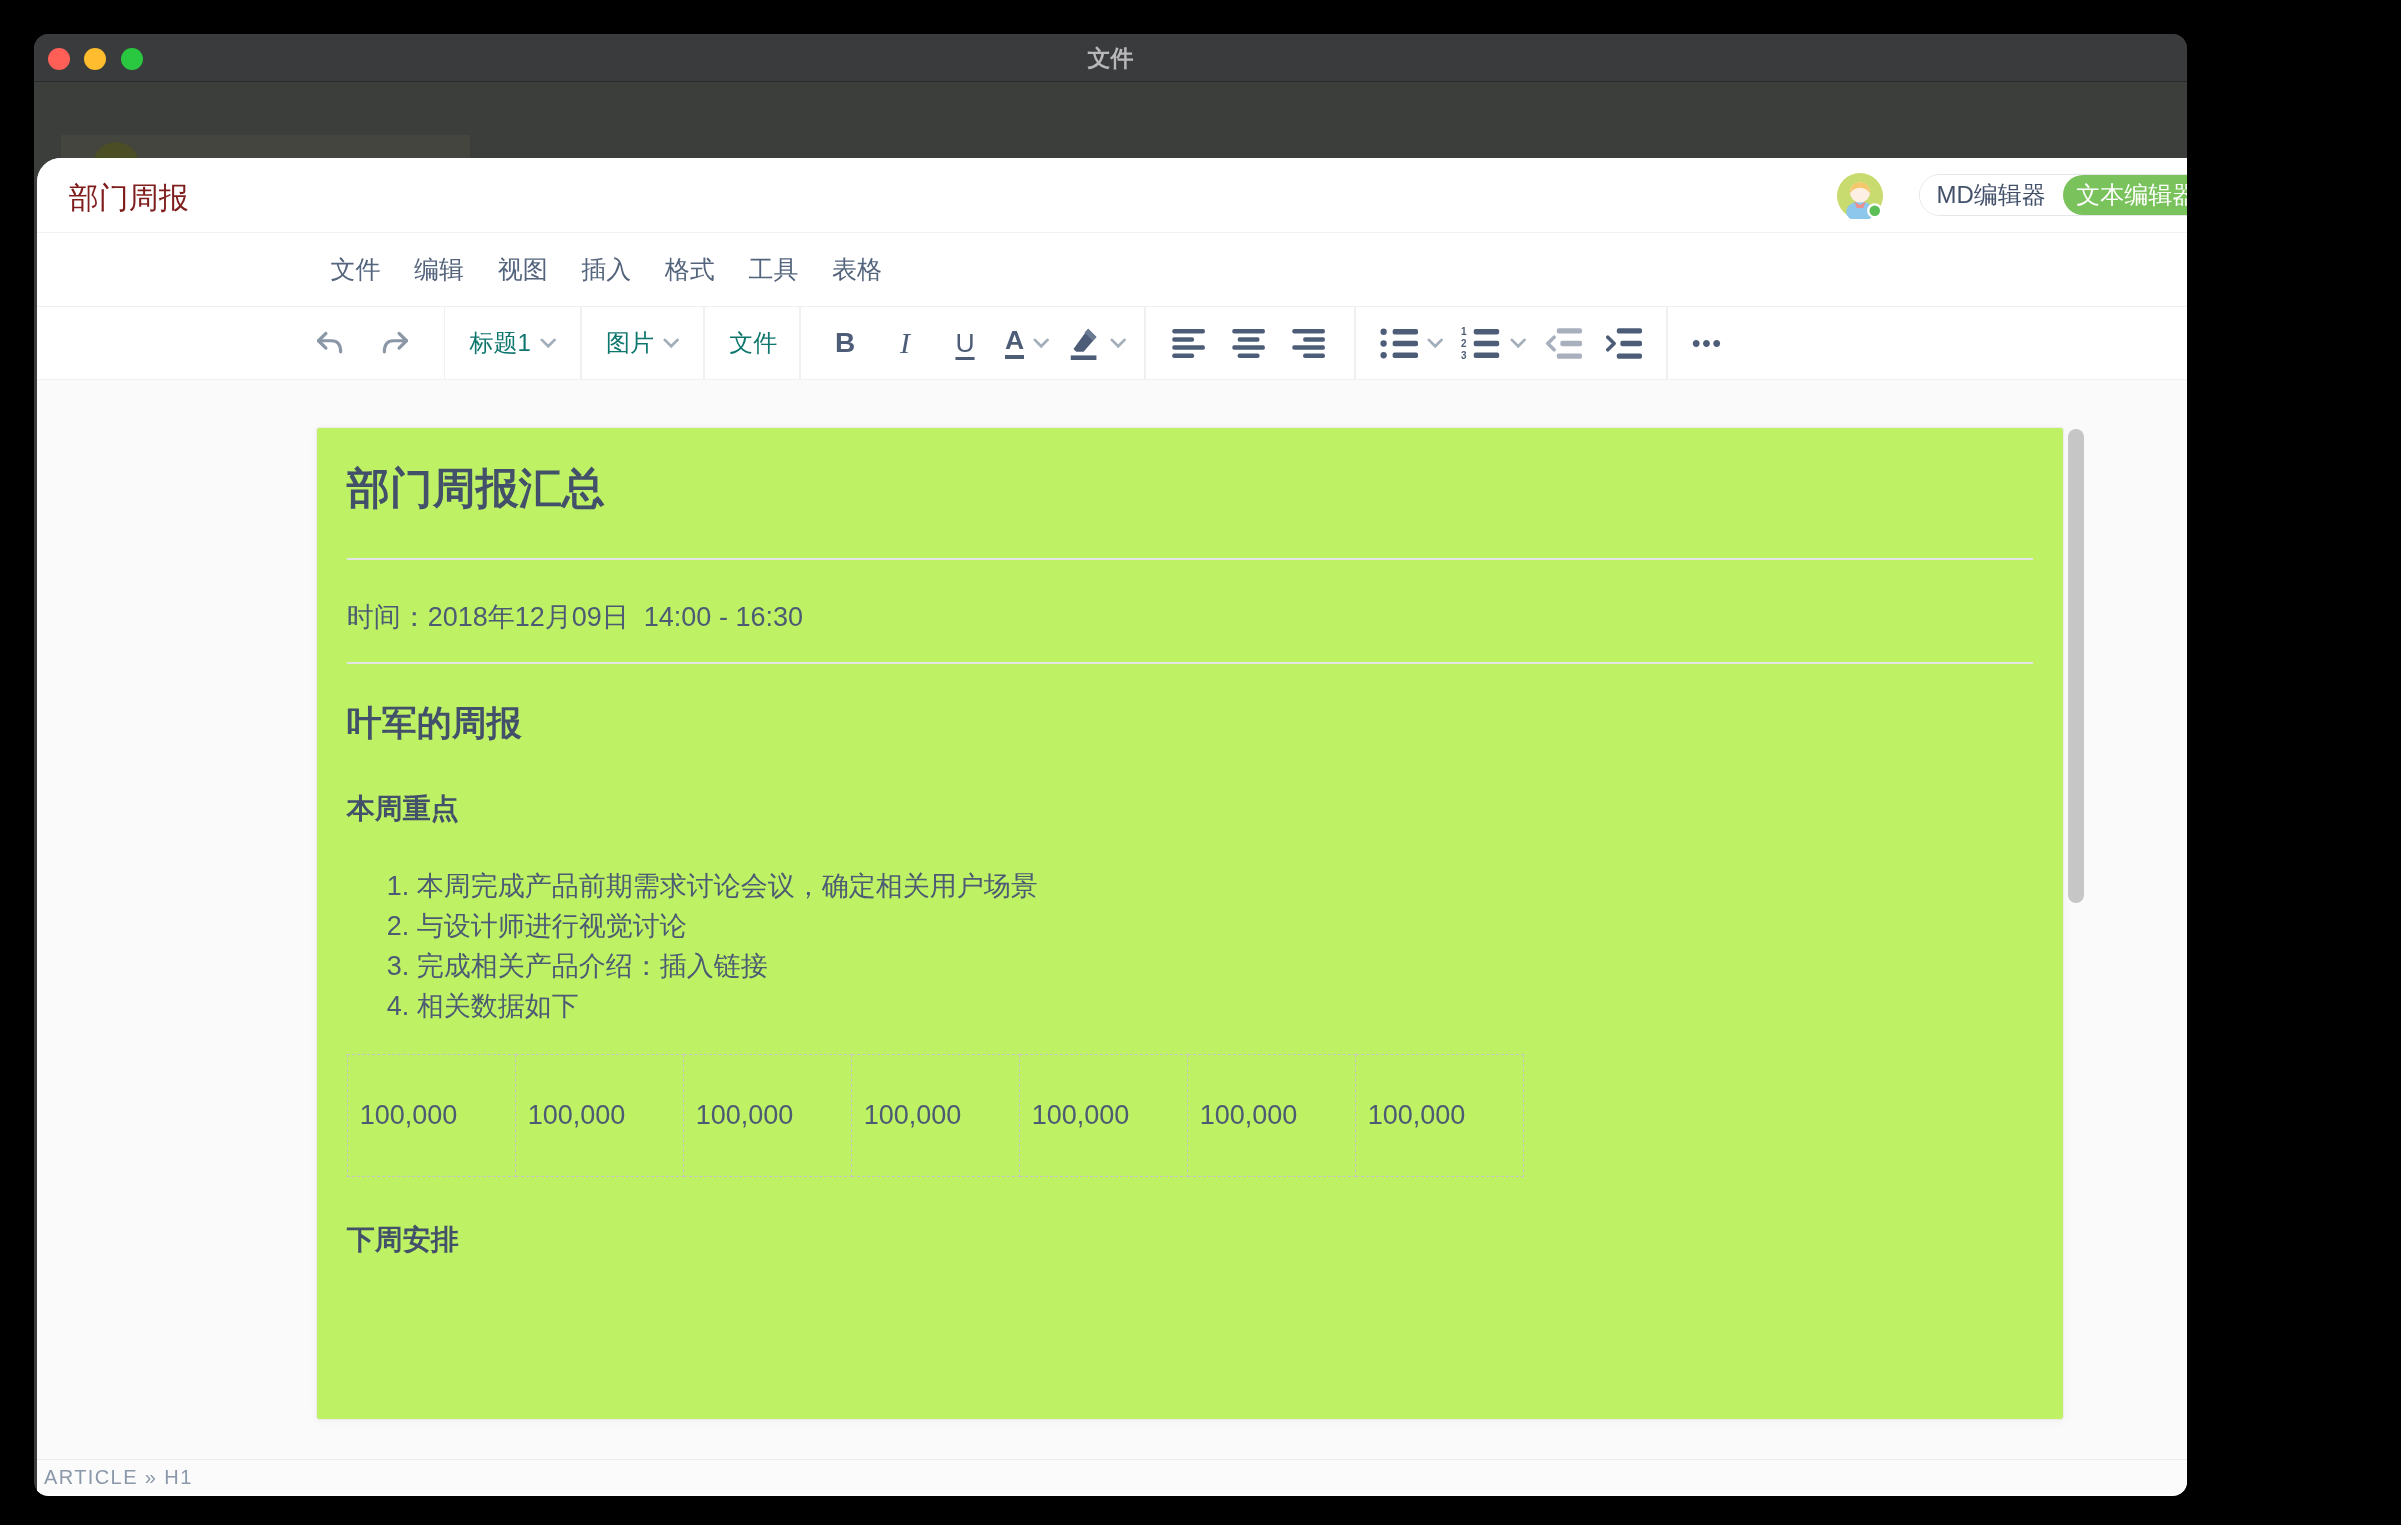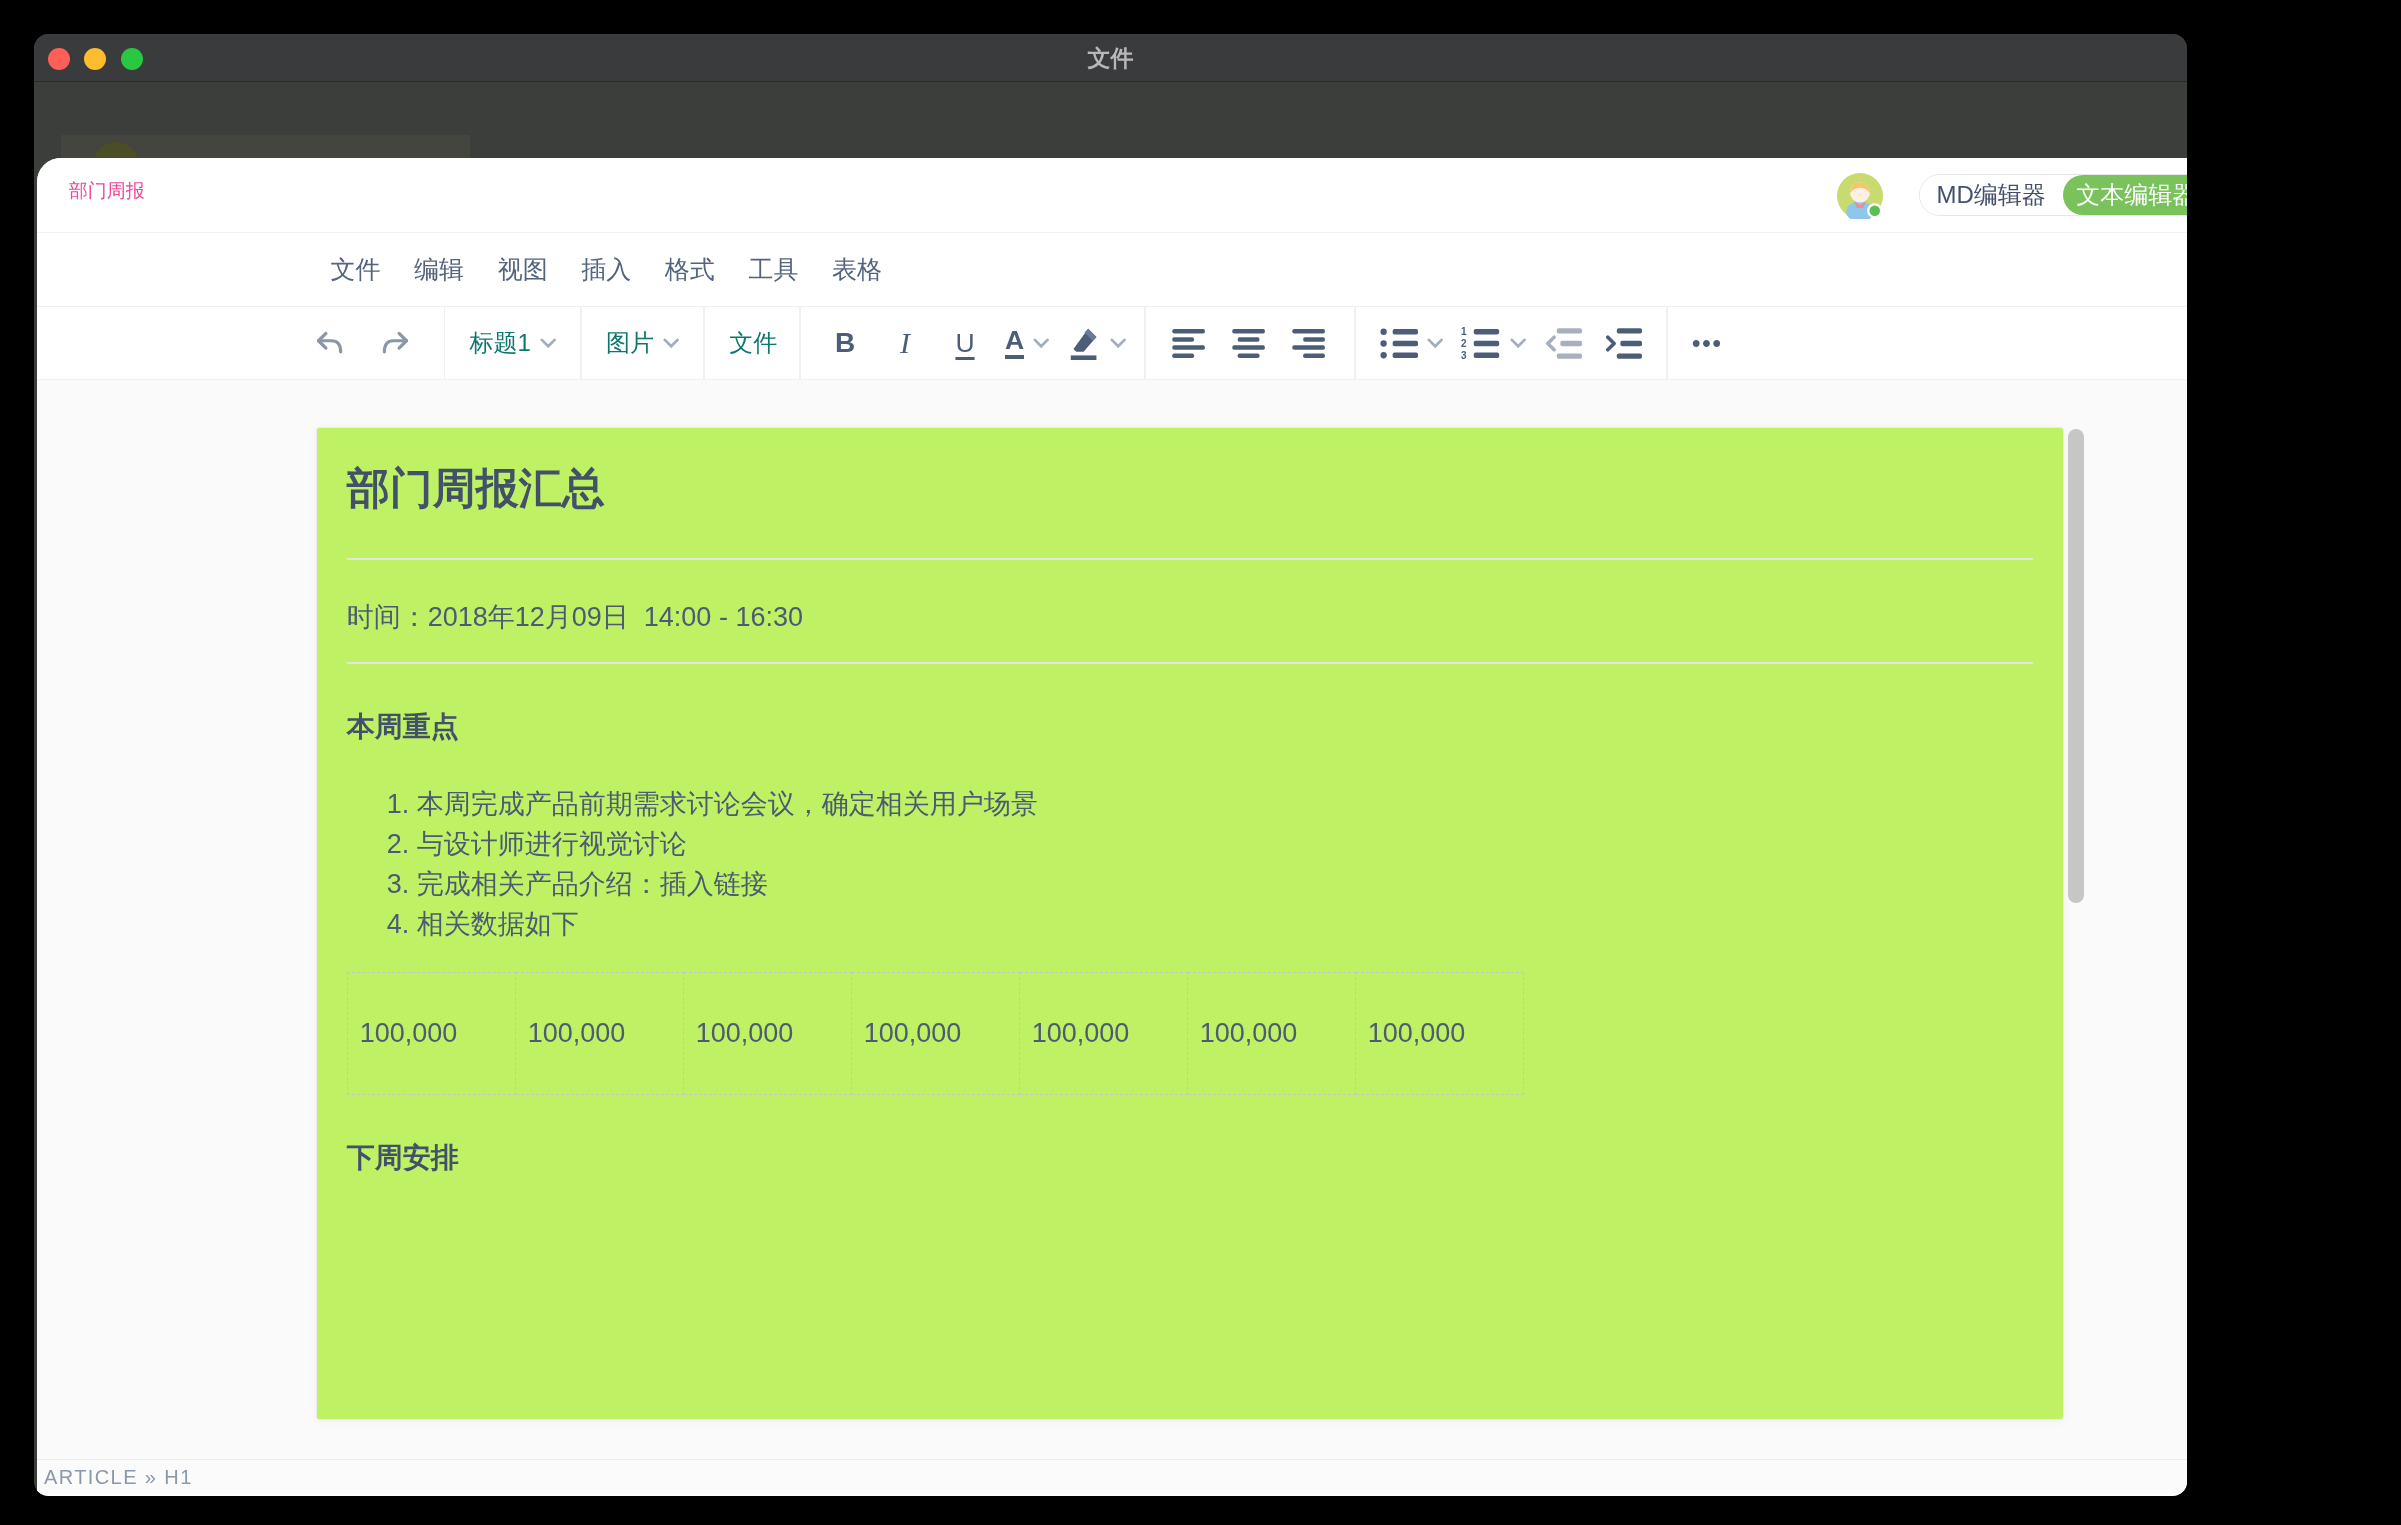--- a/index.html
+++ b/index.html
@@ -20,21 +20,21 @@
   
   .bg-panel { position:absolute; left:27px; top:101px; width:409px; height:36px; background:#43453e; }
   .bg-avatar { position:absolute; left:59px; top:108px; width:46px; height:46px; border-radius:50%; background:#4b4d24; }
   .close-btn { position:absolute; left:2278px; top:66px; width:40px; height:40px; cursor:pointer; }
 
   
   .modal { position:absolute; left:2.7px; top:124px; width:2329px; height:1338px;
            background:#ffffff; border-radius:24px 24px 0 0; overflow:hidden; }
 
   .ed-header { position:relative; height:75px; border-bottom:1.8px solid #f0f1f2; background:#fff; }
-  .doc-title { position:absolute; left:32px; top:20px; font-size:19px; color:#ec4899; font-weight:500; }
+  .doc-title { position:absolute; left:32px; top:20px; font-size:30px; color:#7f1d1d; font-weight:500; }
   .avatar { position:absolute; left:1800px; top:14.6px; width:46px; height:46px; }
   .seg { position:absolute; left:1882px; top:16.4px; height:42px; display:flex; border:1.8px solid #e4e6ea;
          border-radius:23px; overflow:hidden; background:#fff; }
   .seg-md { width:143px; display:flex; align-items:center; justify-content:center;
             font-size:24px; color:#42506a; background:#fff; cursor:pointer; }
   .seg-text { width:147px; display:flex; align-items:center; justify-content:center;
             font-size:24px; color:#ffffff; background:#7ac25c; border-radius:21px; cursor:pointer; }
   .save-btn { position:absolute; left:2215px; top:17.3px; width:73px; height:41px; border:1.8px solid #e7e9ec;
             border-radius:9px; background:#fff; color:#c7ccd4; font-size:24px;
             display:flex; align-items:center; justify-content:center; }
@@ -316,20 +316,21 @@
         <span class="glyph-b" style="font-size:24px; letter-spacing:1.8px;">•••</span>
       </div>
     </div>
 
     <div class="content">
       <div class="paper">
         <h1>部门周报汇总</h1>
         <hr class="hr-1">
         <p class="p-time">时间：2018年12月09日  14:00 - 16:30</p>
         <hr class="hr-2">
+        <h2>叶军的周报</h2>
         <h3>本周重点</h3>
         <ol>
           <li>本周完成产品前期需求讨论会议，确定相关用户场景</li>
           <li>与设计师进行视觉讨论</li>
           <li>完成相关产品介绍：插入链接</li>
           <li>相关数据如下</li>
         </ol>
         <table class="doc-table">
           <tbody>
           <tr>

